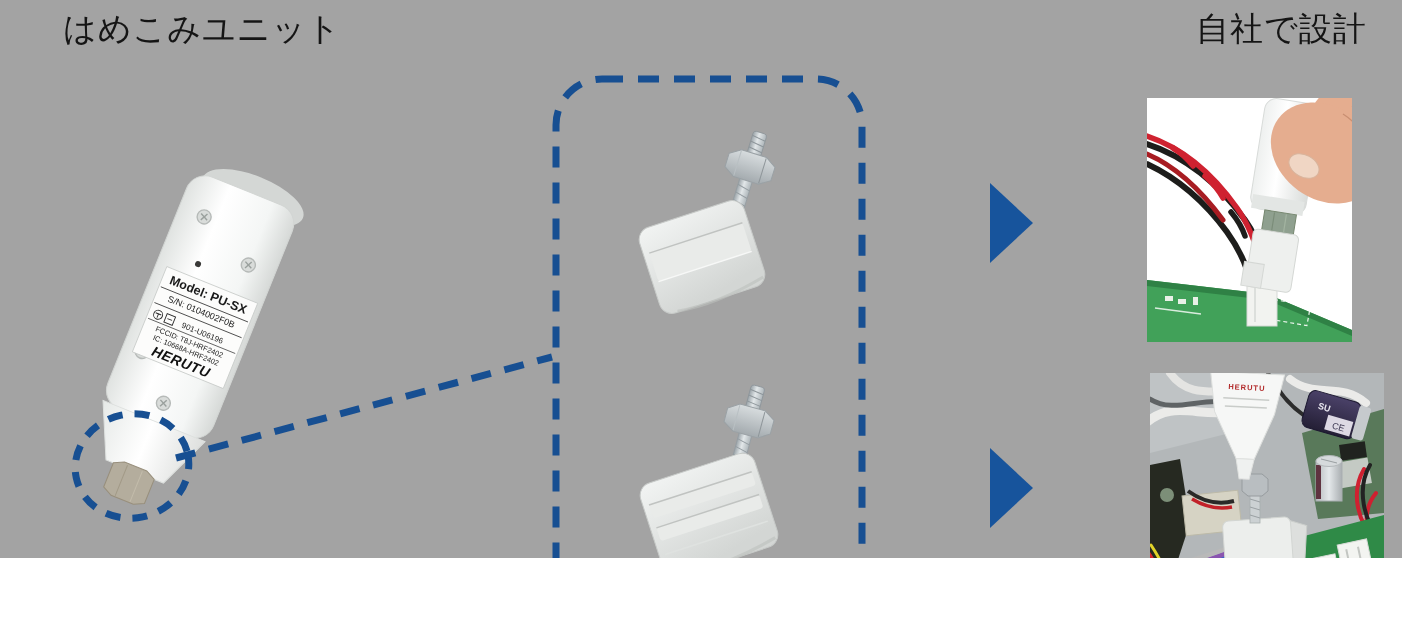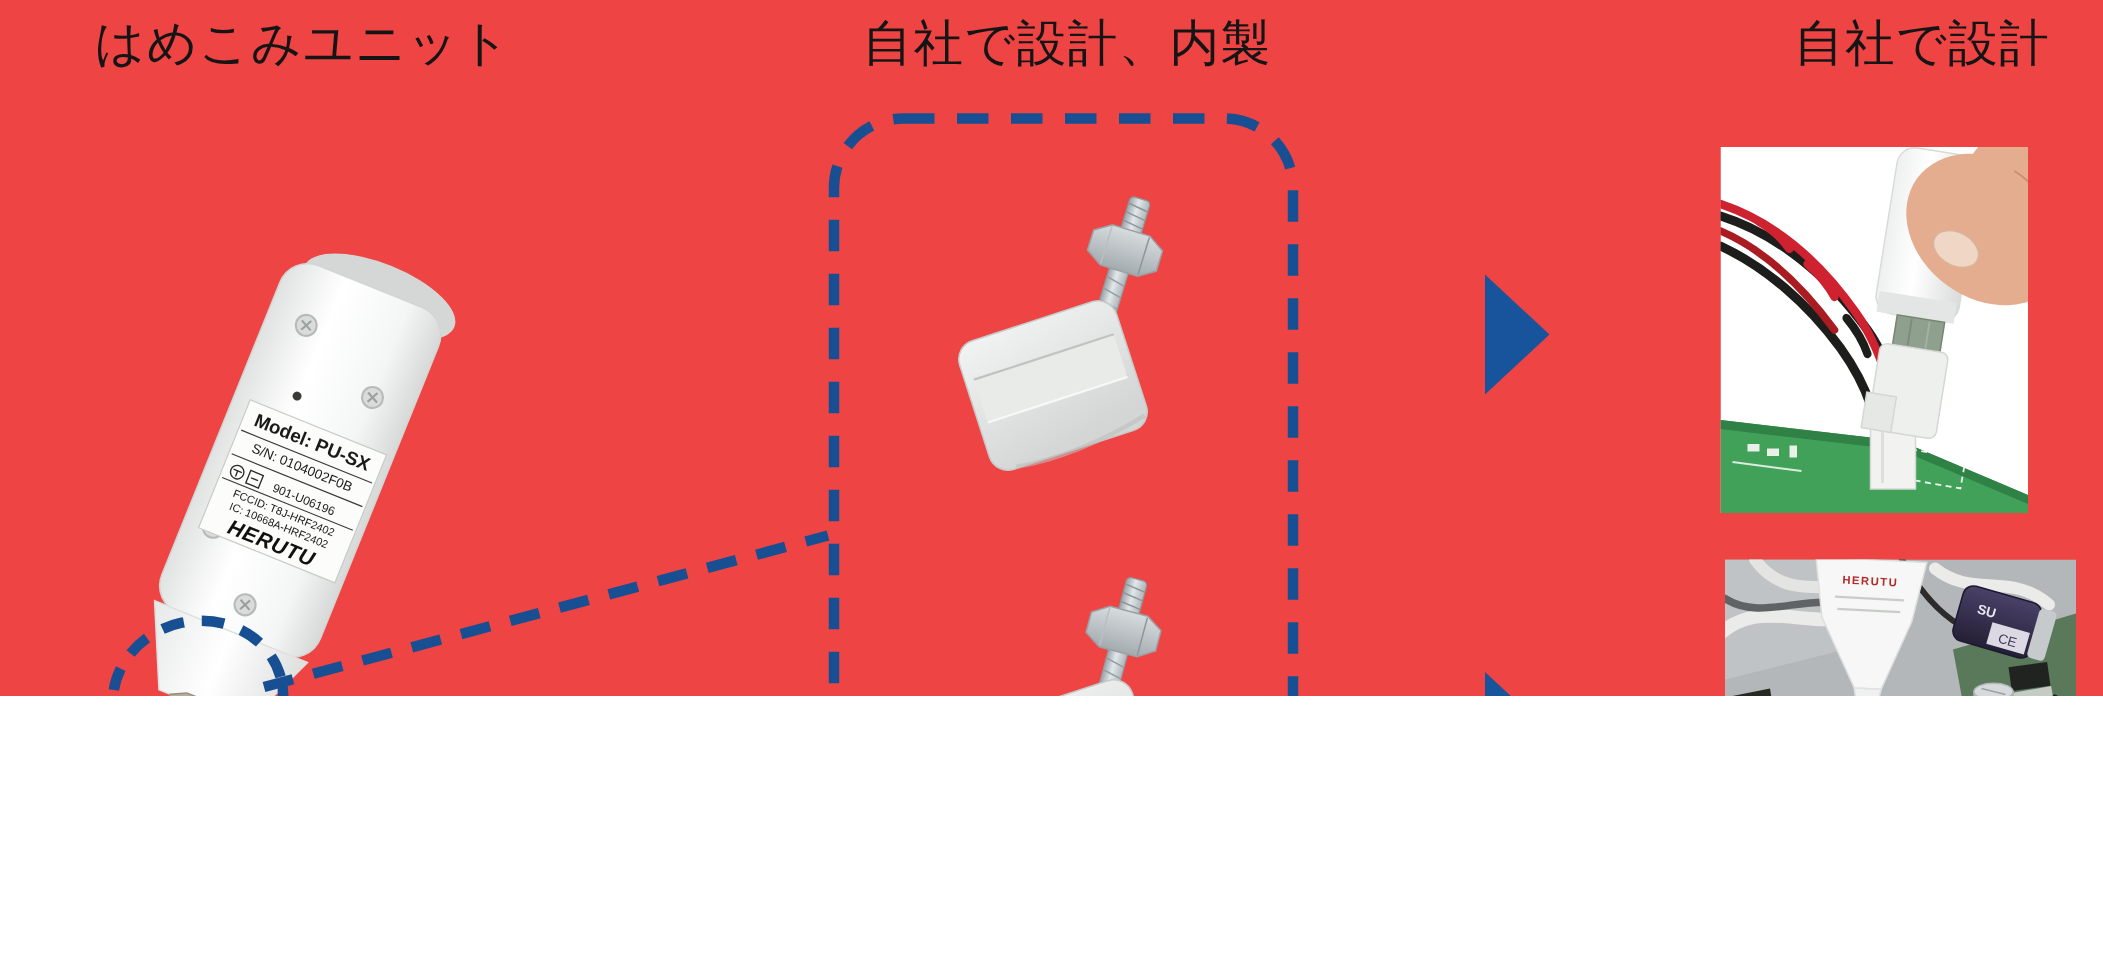--- a/index.html
+++ b/index.html
@@ -1,16 +1,16 @@
 <!DOCTYPE html>
 <html><head>
 <meta charset="utf-8">
 <style>
   html,body{margin:0;padding:0;background:#fff;}
-  .canvas{position:relative;width:1402px;height:464px;background:#ef4444;overflow:hidden;
+  .canvas{position:relative;width:1402px;height:558px;background:#a3a3a3;overflow:hidden;
           font-family:"Liberation Sans","DejaVu Sans",sans-serif;}
   .title{position:absolute;top:10px;font-size:33px;line-height:38px;color:#151515;
          white-space:nowrap;letter-spacing:1px;}
   #title-left{left:63px;}
   #title-middle{left:575px;}
   #title-right{left:1196px;}
   .abs{position:absolute;}
   .overlay{left:0;top:0;z-index:6;pointer-events:none;}
   .arrow{position:absolute;width:0;height:0;z-index:3;
          border-top:40px solid transparent;border-bottom:40px solid transparent;
@@ -18,21 +18,20 @@
   #arrow-top{left:990px;top:183px;}
   #arrow-bottom{left:990px;top:448px;}
   svg text{font-family:"Liberation Sans","DejaVu Sans",sans-serif;}
 </style>
 </head>
 <body>
 
 <div class="canvas">
 
   <div class="title" id="title-left">はめこみユニット</div>
-  <div class="title" id="title-middle">自社で設計、内製</div>
   <div class="title" id="title-right">自社で設計</div>
 
   <svg class="abs" style="left:40px;top:140px;z-index:2;" width="300" height="380" viewBox="0 0 300 380">
     <defs>
       <linearGradient id="bodyGrad" x1="0" y1="0" x2="1" y2="0">
         <stop offset="0" stop-color="#e0e3e1"></stop>
           <stop offset="0.35" stop-color="#ffffff"></stop>
         <stop offset="0.75" stop-color="#f4f6f5"></stop>
           <stop offset="1" stop-color="#d6d9d7"></stop>
       </linearGradient>

